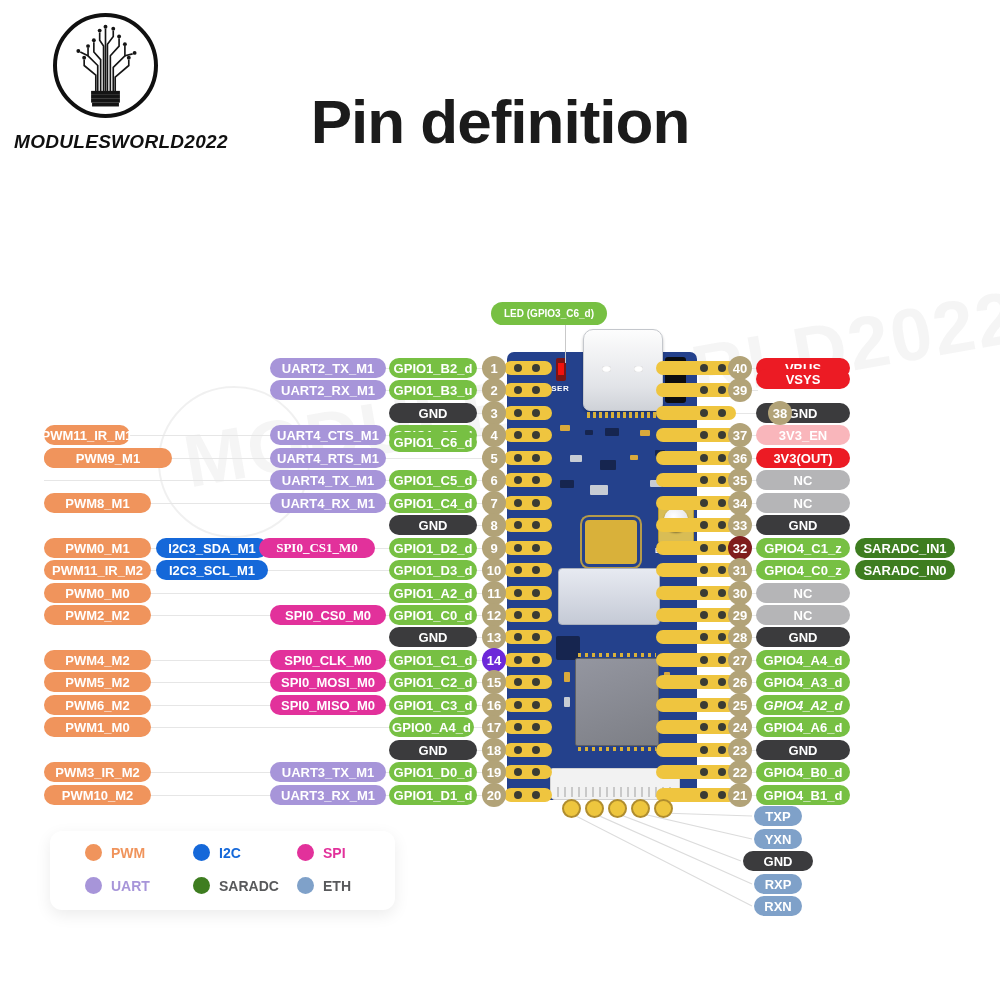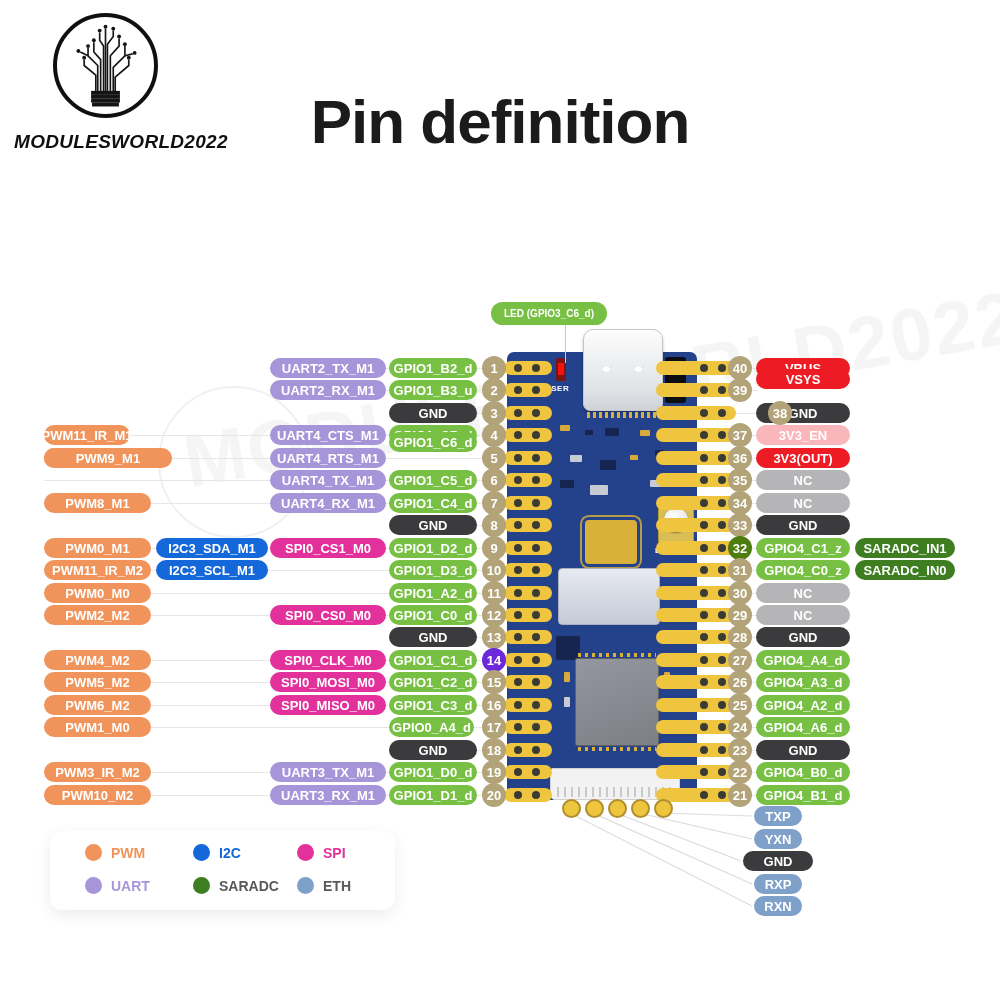--- a/index.html
+++ b/index.html
@@ -232,21 +232,21 @@
     <div class="rowline" style="left: 389px; top: 525px; width: 123px;"></div>
     <div class="pill" style="left: 389px; top: 515px; width: 88px; background: rgb(59, 59, 61);">GND</div>
     <div class="badge" style="left: 482px; top: 513px; background: rgb(178, 163, 120);">8</div>
     <div class="pad" style="left: 504px; top: 518px; width: 48px; background: rgb(239, 197, 63);">
       <div class="hole" style="left:10px"></div>
       <div class="hole" style="left:28px"></div>
     </div>
     <div class="rowline" style="left: 44px; top: 548px; width: 468px;"></div>
     <div class="pill" style="left: 44px; top: 538px; width: 107px; background: rgb(240, 148, 92);">PWM0_M1</div>
     <div class="pill" style="left: 156px; top: 538px; width: 112px; background: rgb(21, 104, 217);">I2C3_SDA_M1</div>
-    <div class="pill" style="left: 270px; top: 538px; width: 116px; background: rgb(226, 49, 155);">SPI0_CS1_M0</div>
+    <div class="pill" style="left: 259px; top: 538px; width: 116px; background: rgb(226, 49, 155); font-family: Liberation Serif, serif;">SPI0_CS1_M0</div>
     <div class="pill" style="left: 389px; top: 538px; width: 88px; background: rgb(119, 192, 67);">GPIO1_D2_d</div>
     <div class="badge" style="left: 482px; top: 536px; background: rgb(178, 163, 120);">9</div>
     <div class="pad" style="left: 504px; top: 541px; width: 48px; background: rgb(239, 197, 63);">
       <div class="hole" style="left:10px"></div>
       <div class="hole" style="left:28px"></div>
     </div>
     <div class="rowline" style="left: 44px; top: 570px; width: 468px;"></div>
     <div class="pill" style="left: 44px; top: 560px; width: 107px; background: rgb(240, 148, 92);">PWM11_IR_M2</div>
     <div class="pill" style="left: 156px; top: 560px; width: 112px; background: rgb(21, 104, 217);">I2C3_SCL_M1</div>
     <div class="pill" style="left: 389px; top: 560px; width: 88px; background: rgb(119, 192, 67);">GPIO1_D3_d</div>
@@ -393,21 +393,21 @@
       <div class="hole" style="left:44px"></div>
       <div class="hole" style="left:62px"></div>
     </div>
     <div class="badge" style="left: 728px; top: 513px; background: rgb(178, 163, 120);">33</div>
     <div class="pill" style="left: 756px; top: 515px; width: 94px; background: rgb(59, 59, 61); color: rgb(255, 255, 255);">GND</div>
     <div class="rowline" style="left: 696px; top: 548px; width: 62px;"></div>
     <div class="pad" style="left: 656px; top: 541px; width: 80px; background: rgb(239, 197, 63);">
       <div class="hole" style="left:44px"></div>
       <div class="hole" style="left:62px"></div>
     </div>
-    <div class="badge" style="left: 728px; top: 536px; background: #4d7c0f;">32</div>
+    <div class="badge" style="left: 728px; top: 536px; background: #7f1d1d;">32</div>
     <div class="pill" style="left: 756px; top: 538px; width: 94px; background: rgb(119, 192, 67); color: rgb(255, 255, 255);">GPIO4_C1_z</div>
     <div class="pill" style="left: 855px; top: 538px; width: 100px; background: rgb(62, 125, 32);">SARADC_IN1</div>
     <div class="rowline" style="left: 696px; top: 570px; width: 62px;"></div>
     <div class="pad" style="left: 656px; top: 563px; width: 80px; background: rgb(239, 197, 63);">
       <div class="hole" style="left:44px"></div>
       <div class="hole" style="left:62px"></div>
     </div>
     <div class="badge" style="left: 728px; top: 558px; background: rgb(178, 163, 120);">31</div>
     <div class="pill" style="left: 756px; top: 560px; width: 94px; background: rgb(119, 192, 67); color: rgb(255, 255, 255);">GPIO4_C0_z</div>
     <div class="pill" style="left: 855px; top: 560px; width: 100px; background: rgb(62, 125, 32);">SARADC_IN0</div>
@@ -445,21 +445,21 @@
       <div class="hole" style="left:62px"></div>
     </div>
     <div class="badge" style="left: 728px; top: 670px; background: rgb(178, 163, 120);">26</div>
     <div class="pill" style="left: 756px; top: 672px; width: 94px; background: rgb(119, 192, 67); color: rgb(255, 255, 255);">GPIO4_A3_d</div>
     <div class="rowline" style="left: 696px; top: 705px; width: 62px;"></div>
     <div class="pad" style="left: 656px; top: 698px; width: 80px; background: rgb(239, 197, 63);">
       <div class="hole" style="left:44px"></div>
       <div class="hole" style="left:62px"></div>
     </div>
     <div class="badge" style="left: 728px; top: 693px; background: rgb(178, 163, 120);">25</div>
-    <div class="pill" style="left: 756px; top: 695px; width: 94px; background: rgb(119, 192, 67); color: rgb(255, 255, 255);">GPIO4_A2_d</div>
+    <div class="pill" style="left: 756px; top: 695px; width: 94px; background: rgb(119, 192, 67); color: rgb(255, 255, 255); font-style: italic;">GPIO4_A2_d</div>
     <div class="rowline" style="left: 696px; top: 727px; width: 62px;"></div>
     <div class="pad" style="left: 656px; top: 720px; width: 80px; background: rgb(239, 197, 63);">
       <div class="hole" style="left:44px"></div>
       <div class="hole" style="left:62px"></div>
     </div>
     <div class="badge" style="left: 728px; top: 715px; background: rgb(178, 163, 120);">24</div>
     <div class="pill" style="left: 756px; top: 717px; width: 94px; background: rgb(119, 192, 67); color: rgb(255, 255, 255);">GPIO4_A6_d</div>
     <div class="rowline" style="left: 696px; top: 750px; width: 62px;"></div>
     <div class="pad" style="left: 656px; top: 743px; width: 80px; background: rgb(239, 197, 63);">
       <div class="hole" style="left:44px"></div>

